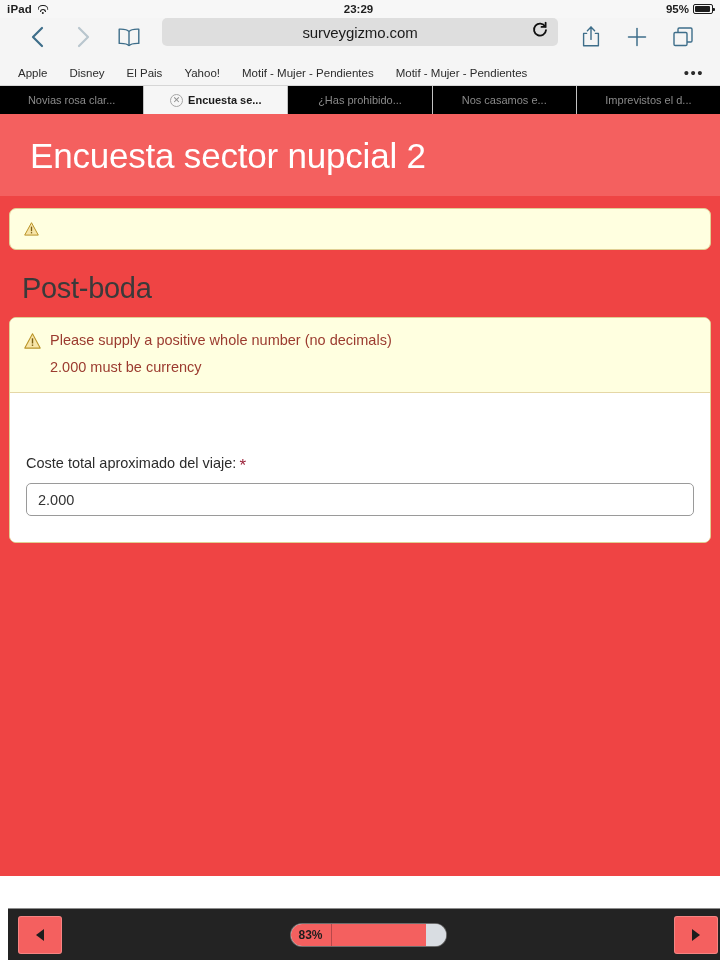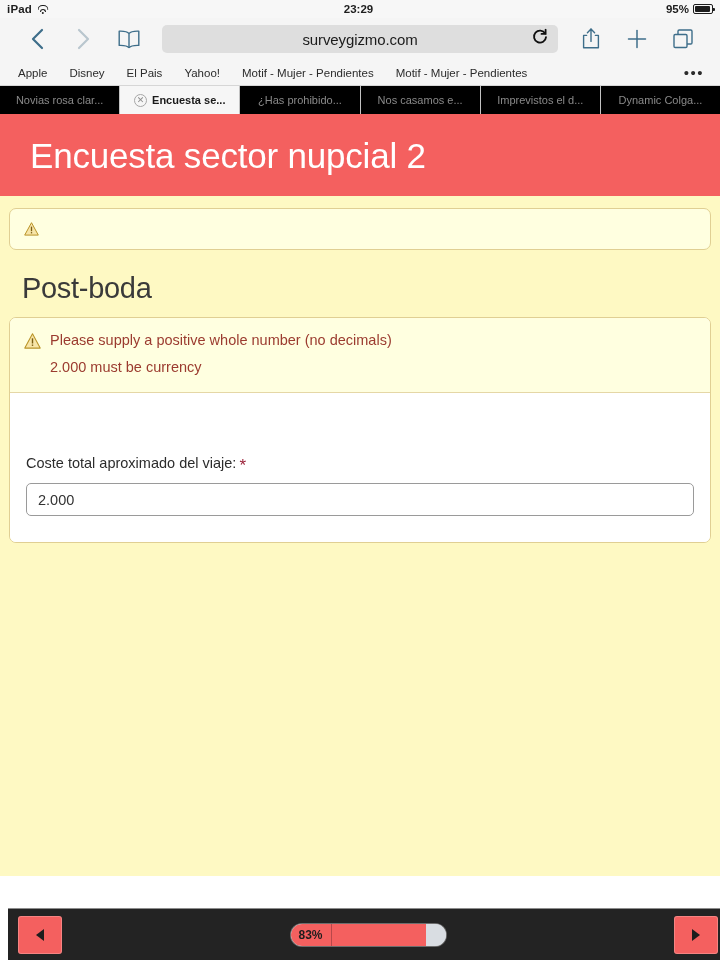--- a/index.html
+++ b/index.html
@@ -40,21 +40,21 @@
   }
   .batt::after {
     content:""; position:absolute; right:-3.2px; top:2.6px;
     width:1.8px; height:3.6px; background:#1d1d1d; border-radius:0 1px 1px 0;
   }
   .batt b { display:block; height:100%; width:95%; background:#1d1d1d; border-radius:1px; }
 
   
   .toolbar {
     height:42px; background:#f5f5f5;
-    display:flex; align-items:center; padding:0 14px; gap:0;
+    display:flex; align-items:flex-start; padding:0 14px; gap:0;
   }
   .tb-btn {
     width:46px; height:38px; display:flex; align-items:center; justify-content:center;
     color:#3e6e8a;
   }
   .tb-btn svg { display:block; }
   .tb-btn.dim { color:#b9c6ce; }
   .urlbar {
     flex:1; height:28px; background:#dedede; border-radius:5px;
     display:flex; align-items:center; justify-content:center;
@@ -98,21 +98,21 @@
   .tab.active { background:#f6f6f6; }
   .tab.active .tab-label { color:#1a1a1a; font-weight:bold; }
   .tab-close {
     width:13px; height:13px; border-radius:50%;
     border:1px solid #a6a6a6; color:#8d8d8d;
     font-size:9px; line-height:11px; text-align:center; flex:0 0 auto;
     font-family:"Liberation Sans", sans-serif;
   }
 
   
-  .page-body { background:#fef9c3; height:762px; overflow:hidden; }
+  .page-body { background:#ef4444; height:762px; overflow:hidden; }
 
   .survey-header {
     background:#f4605f; height:82px;
     display:flex; align-items:center; padding:0 30px;
   }
   .survey-title {
     color:#ffffff; font-size:35px; font-weight:normal;
     letter-spacing:-0.2px; line-height:1;
   }
 
@@ -295,23 +295,20 @@
       <span class="tab-label">Encuesta se...</span>
     </div>
     <div class="tab">
       <span class="tab-label">¿Has prohibido...</span>
     </div>
     <div class="tab">
       <span class="tab-label">Nos casamos e...</span>
     </div>
     <div class="tab">
       <span class="tab-label">Imprevistos el d...</span>
-    </div>
-    <div class="tab">
-      <span class="tab-label">Dynamic Colga...</span>
     </div>
   </div>
 
   <div class="page-body">
 
     <div class="survey-header">
       <h1 class="survey-title">Encuesta sector nupcial 2</h1>
     </div>
 
     <div class="alert-global">

